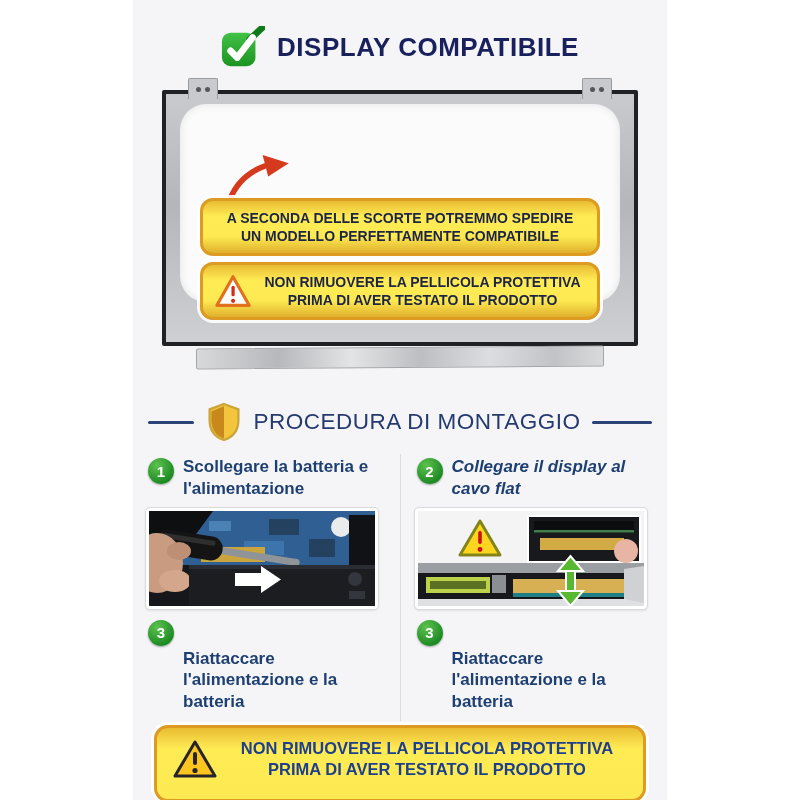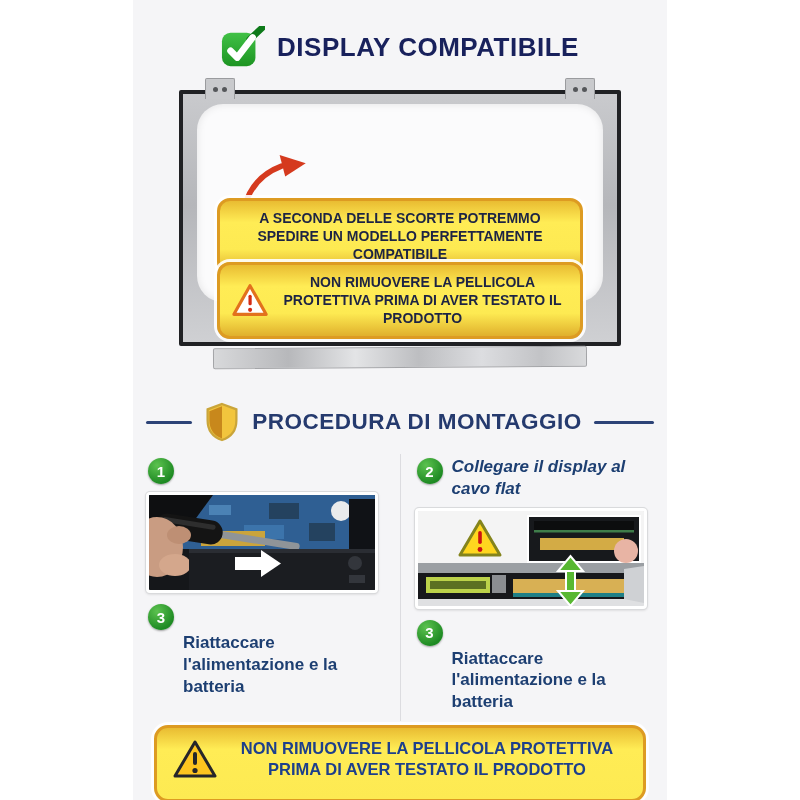--- a/index.html
+++ b/index.html
@@ -12,21 +12,21 @@
     background:#f5f5f7;
   }
   
   .hdr{display:flex;align-items:center;justify-content:center;gap:12px;padding-top:26px;}
   .hdr h1{margin:0;font-size:26px;font-weight:700;color:#18215c;letter-spacing:.5px;}
   .intro{
     width:505px;margin:10px auto 0;text-align:center;
     font-size:17.5px;line-height:1.35;color:#2b3f6f;
   }
   
-  .panel{position:relative;width:442px;height:292px;margin:10px auto 0;}
+  .panel{position:relative;width:476px;height:292px;margin:10px auto 0;}
   .frame{
     position:absolute;left:0;right:0;top:12px;bottom:24px;
     background:linear-gradient(180deg,#c9cacd 0%,#b5b6ba 45%,#cfd0d3 100%);
     border:4px solid #202124;border-radius:2px;
   }
   .inner{
     position:absolute;left:14px;right:14px;top:10px;bottom:40px;
     background:#fbfbfc;border-radius:26px;
     box-shadow:inset 0 0 8px rgba(0,0,0,.10);
   }
@@ -50,21 +50,21 @@
     box-shadow:0 0 0 3px rgba(255,255,255,.9);
     color:#1d2444;font-weight:700;font-size:14px;line-height:1.3;text-align:center;
     display:flex;align-items:center;justify-content:center;gap:9px;padding:8px 12px;
     box-sizing:border-box;
   }
   .note1{top:120px;}
   .note2{top:184px;}
   .note .txt{flex:1;}
   
   .proc-hdr{display:flex;align-items:center;justify-content:center;gap:12px;margin-top:32px;}
-  .proc-hdr h2{margin:0;font-size:22.5px;font-weight:700;color:#253a6e;letter-spacing:.5px;}
+  .proc-hdr h2{margin:0;font-size:22.5px;font-weight:400;color:#253a6e;letter-spacing:.5px;}
   .rule{height:3px;background:#2c4377;border-radius:2px;display:block;}
   .rule-l{width:46px;} .rule-r{width:60px;}
   
   .steps{
     width:508px;margin:12px auto 0;display:grid;
     grid-template-columns:1fr 1px 1fr;column-gap:14px;
   }
   .divider{background:#dcdce0;width:1px;}
   .step{display:flex;align-items:flex-start;gap:9px;margin:2px 0 8px 2px;}
   .badge{
@@ -157,20 +157,21 @@
       </svg>
       <h2>PROCEDURA DI MONTAGGIO</h2>
       <span class="rule rule-r"></span>
     </div>
 
     <div class="steps">
 
       <div class="col">
         <div class="step">
           <span class="badge">1</span>
+          <span class="step-label w1">Scollegare la batteria e l'alimentazione</span>
         </div>
 
         <div class="photo">
           <svg width="226" height="95" viewBox="0 0 226 95">
             <rect width="226" height="95" fill="#15171a"></rect>
             <rect width="226" height="54" fill="#2f5f93"></rect>
             <rect x="10" y="6" width="40" height="10" fill="#9fb7cc"></rect>
             <rect x="120" y="8" width="30" height="16" fill="#24425f"></rect>
             <rect x="160" y="28" width="26" height="18" fill="#24425f"></rect>
             <rect x="95" y="30" width="40" height="14" fill="#3c74ab"></rect>

